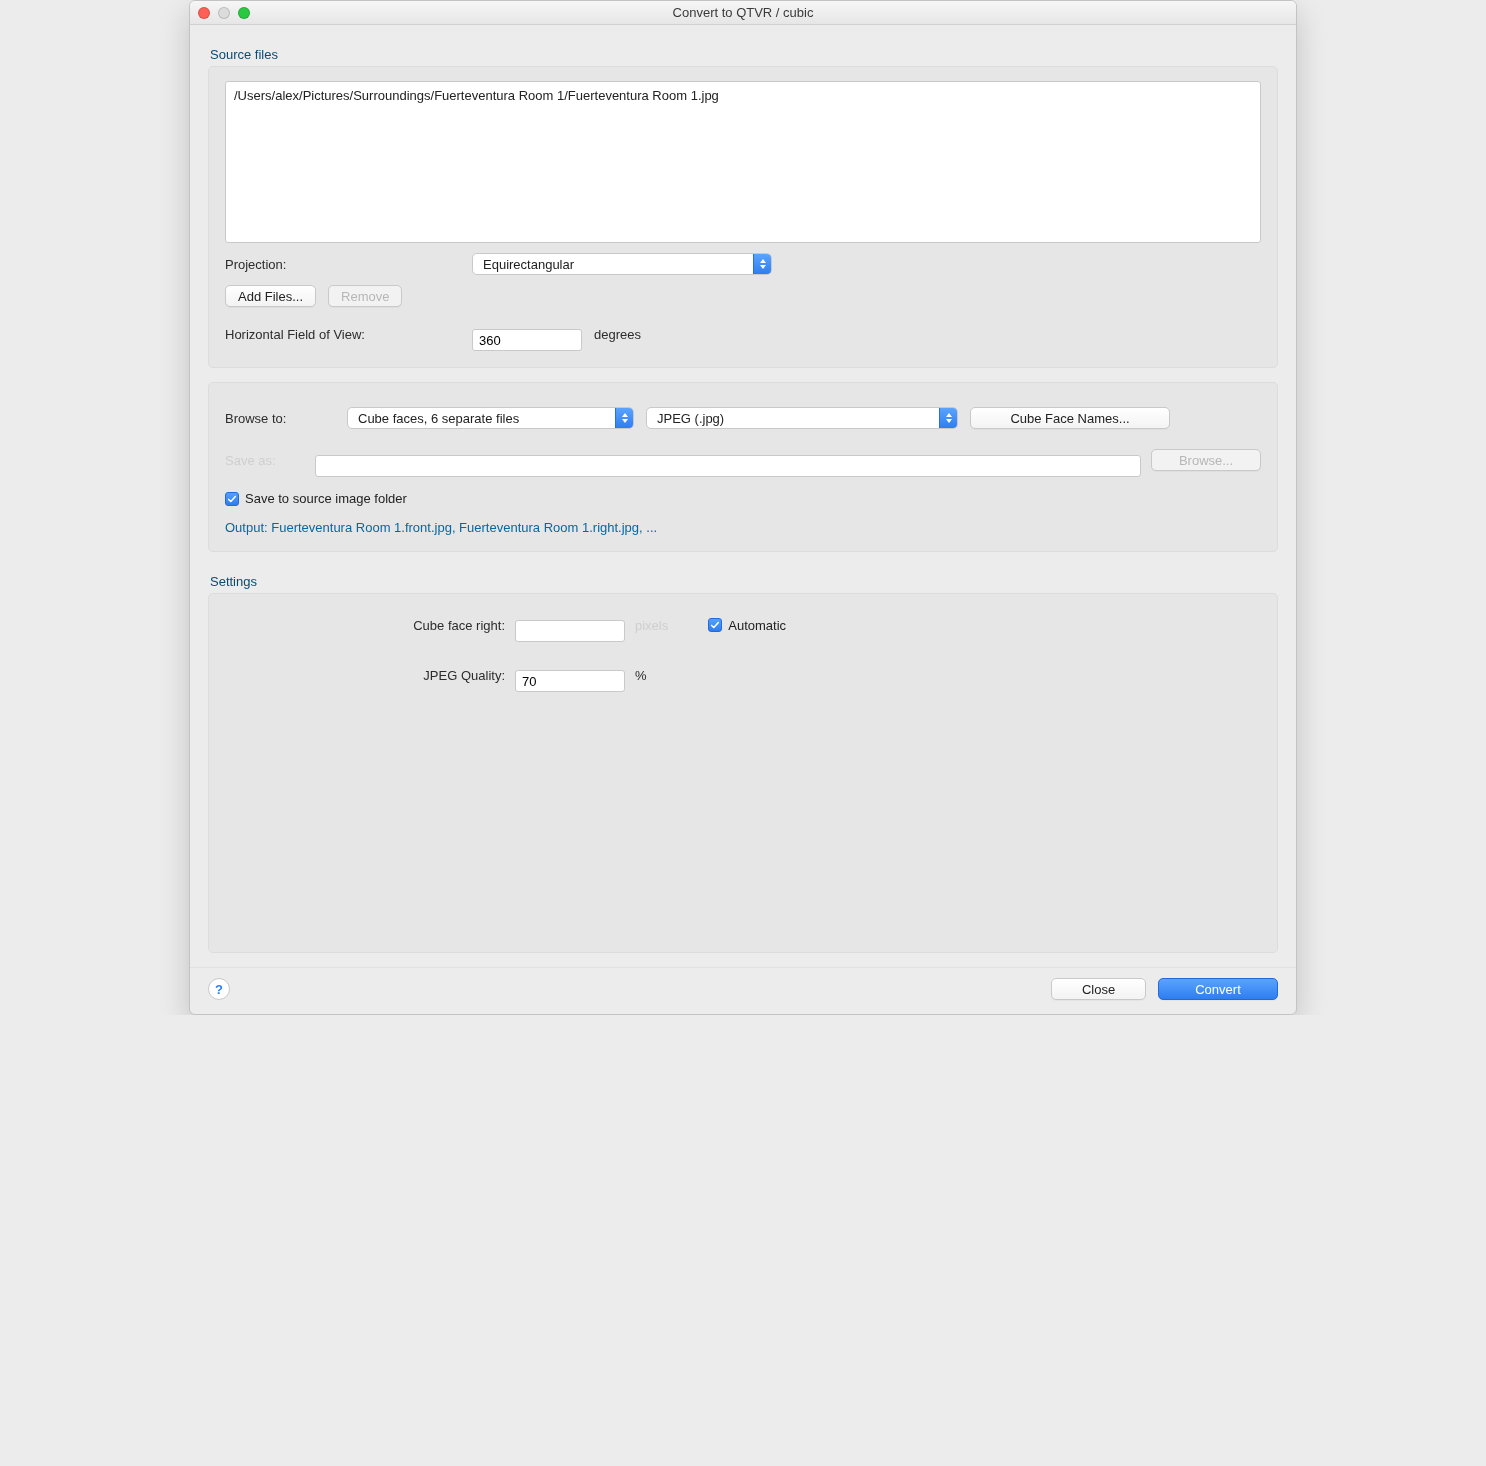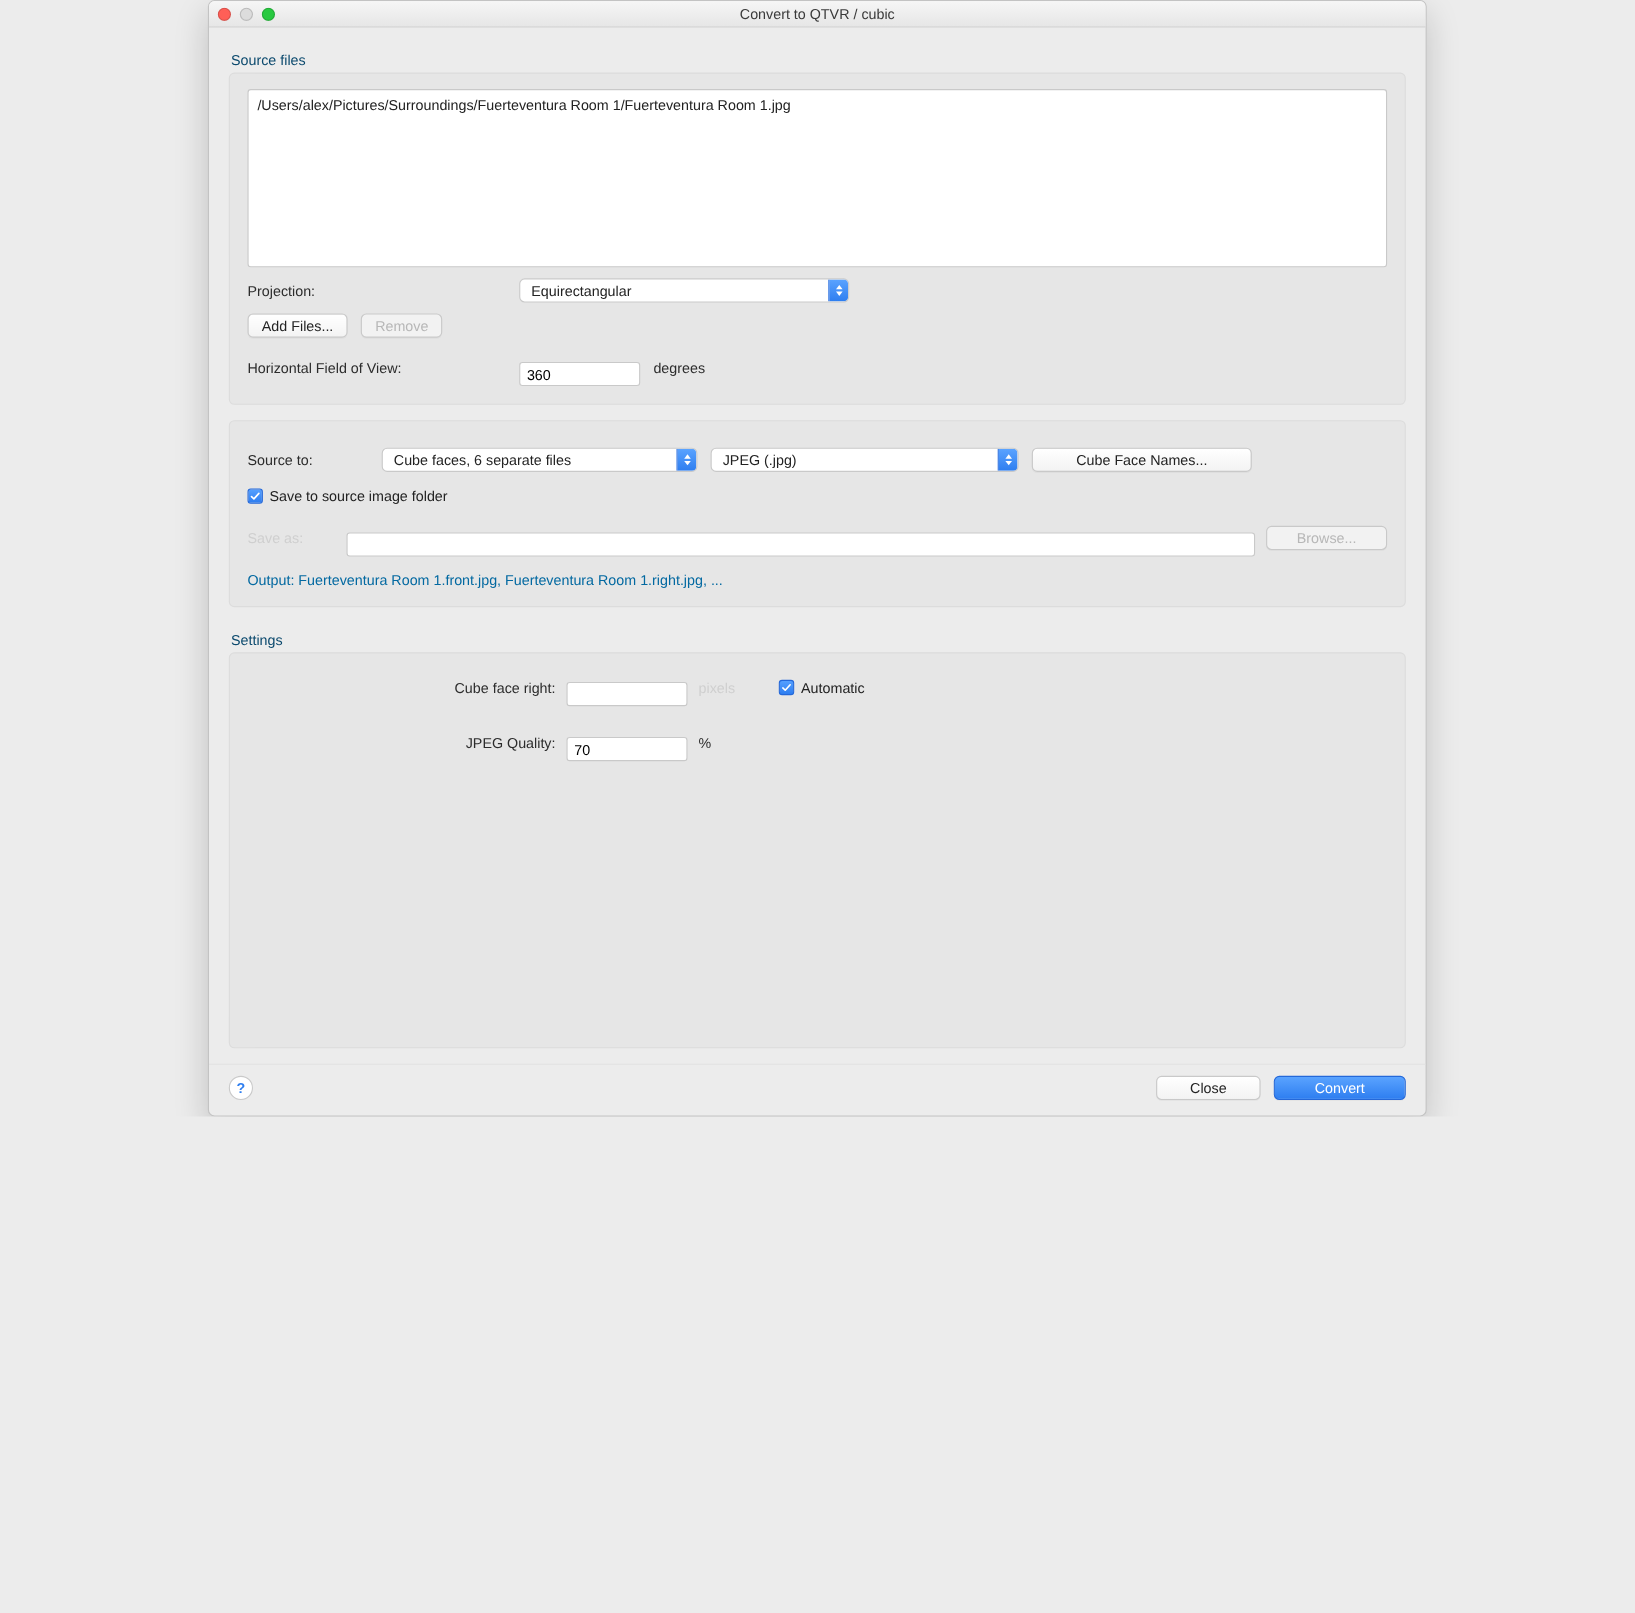--- a/index.html
+++ b/index.html
@@ -191,47 +191,47 @@
         <span class="label field-label">Horizontal Field of View:</span>
         <input class="input short" value="360" style="">
         <span class="label">degrees</span>
       </div>
     </div>
 
     <div class="section-gap"></div>
 
     <div class="group">
       <div class="row">
-        <span class="label" style="min-width:110px;">Source to:</span>
+        <span class="label" style="min-width:110px;">Browse to:</span>
         <div class="select" style="width:287px;">
           <span class="txt">Cube faces, 6 separate files</span>
           <span class="stepper"></span>
         </div>
-        <div class="select" style="width:280px;">
+        <div class="select" style="width:312px;">
           <span class="txt">JPEG (.jpg)</span>
           <span class="stepper"></span>
         </div>
         <div class="btn" style="min-width:200px;">Cube Face Names...</div>
+      </div>
+
+      <div class="row" style="margin-top:14px; gap:10px;">
+        <span class="label muted" style="min-width:80px;">Save as:</span>
+        <input class="input long" disabled="" value="" style="">
+        <div class="btn disabled" style="min-width:110px;">Browse...</div>
       </div>
 
       <div class="row" style="margin-top:14px;">
         <label class="checkbox">
           <span class="cb">
             <svg viewBox="0 0 12 12">
                 <path d="M2 6.5 L4.6 9 L10 3" stroke="#fff" stroke-width="1.8" fill="none" stroke-linecap="round" stroke-linejoin="round"></path>
               </svg>
           </span>
           <span>Save to source image folder</span>
         </label>
-      </div>
-
-      <div class="row" style="margin-top:14px; gap:10px;">
-        <span class="label muted" style="min-width:80px;">Save as:</span>
-        <input class="input long" disabled="" value="" style="">
-        <div class="btn disabled" style="min-width:110px;">Browse...</div>
       </div>
 
       <div class="output-line">Output: Fuerteventura Room 1.front.jpg, Fuerteventura Room 1.right.jpg, ...</div>
     </div>
 
     <div class="section-gap"></div>
 
     <div class="section-label">Settings</div>
     <div class="group" style="min-height:360px;">
       <div class="settings-row settings-space-left">

